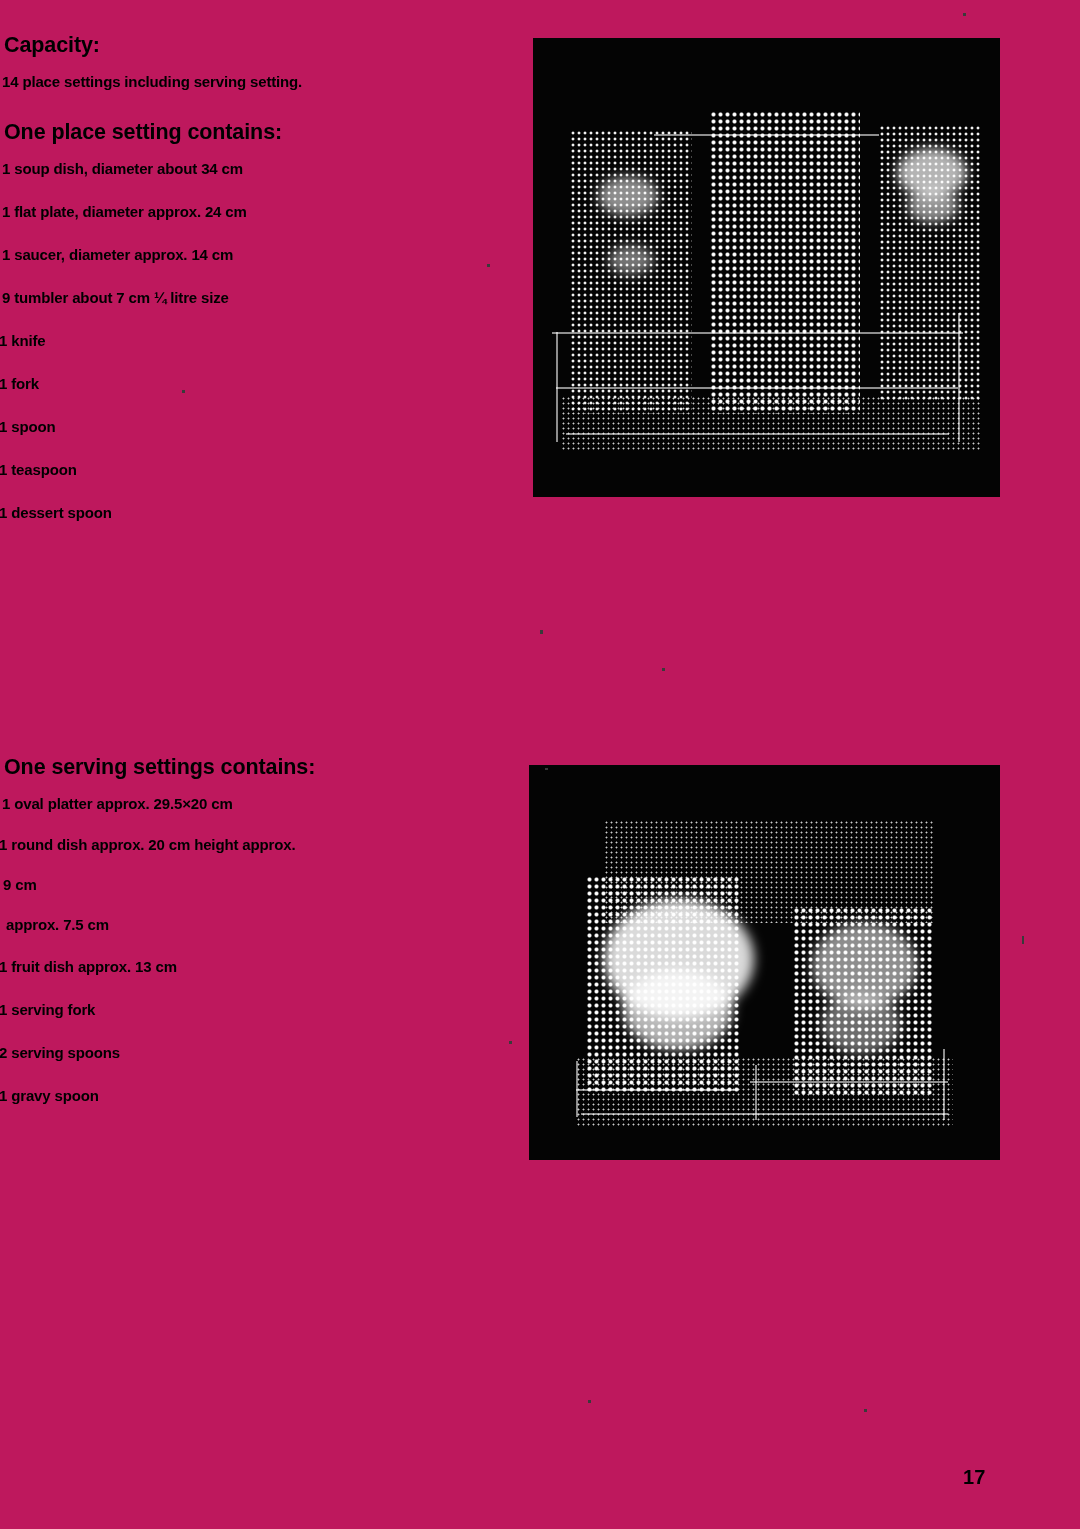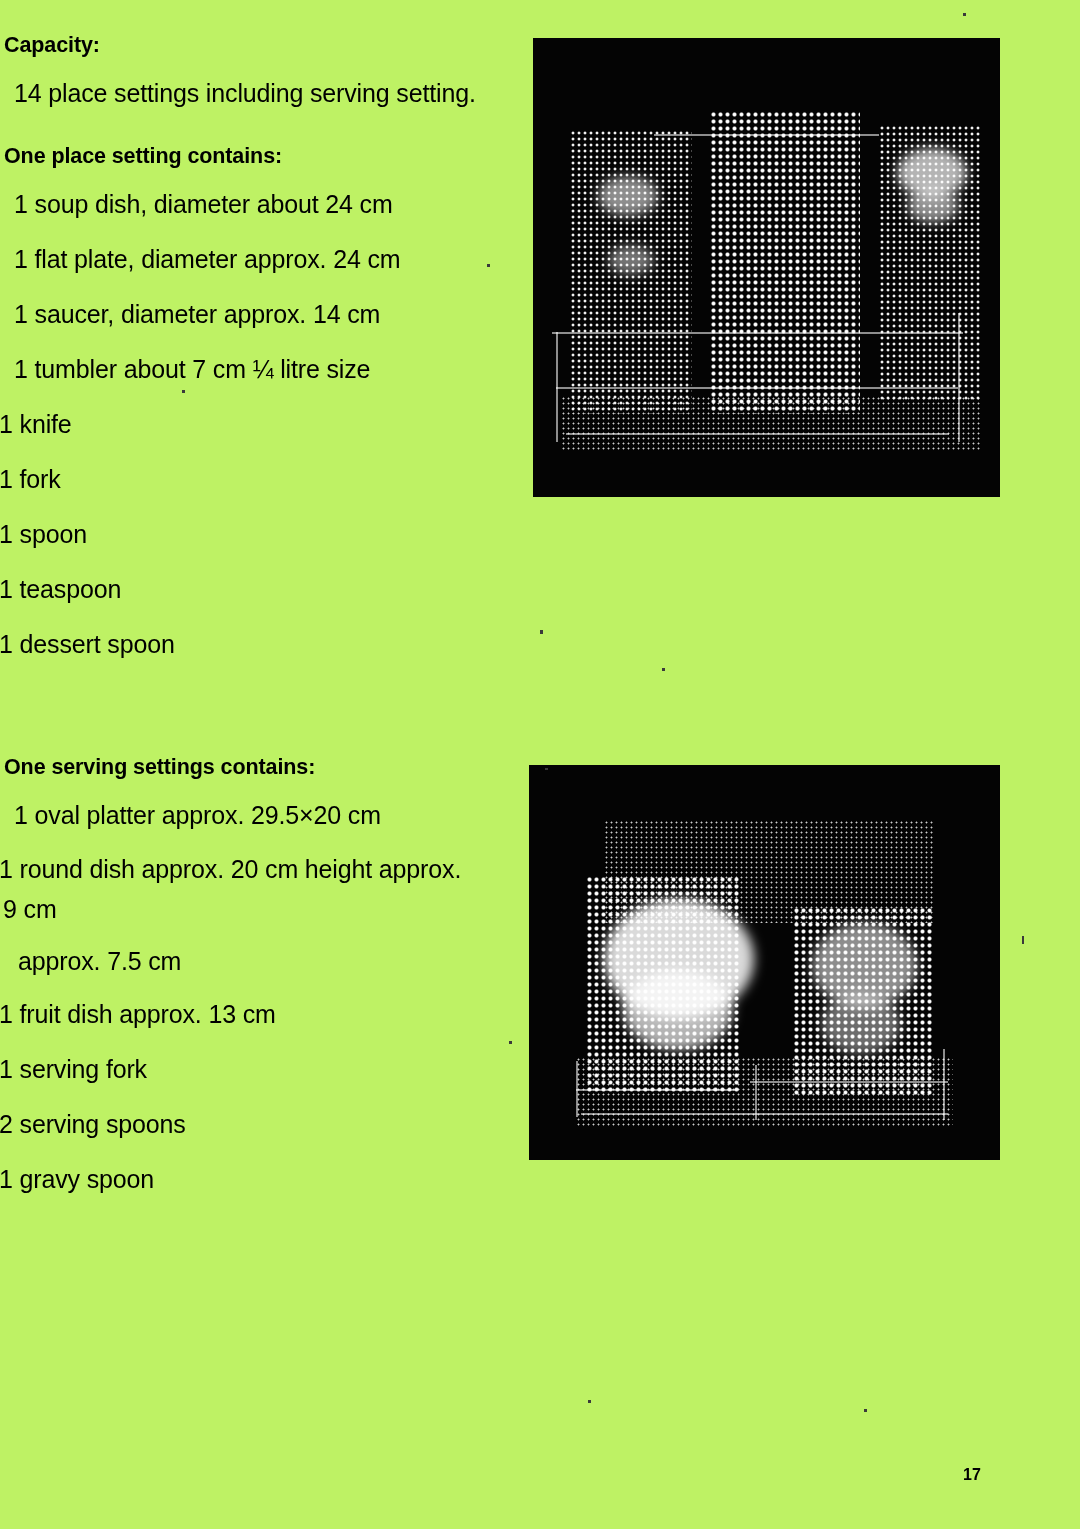--- a/index.html
+++ b/index.html
@@ -13,21 +13,21 @@
     position: relative;
     overflow: hidden;
     font-family: "Liberation Sans", sans-serif;
     color: #000000;
     -webkit-font-smoothing: none;
   }
 
   .page {
     position: absolute;
     inset: 0;
-    background: #bef264;
+    background: #be185d;
   }
 
   
   .text-col {
     position: absolute;
     left: 0;
     top: 0;
     width: 500px;
   }
 
@@ -46,26 +46,26 @@
     line-height: 30px;
     letter-spacing: -0.1px;
     padding-left: 4px;
     margin: 0;
     white-space: nowrap;
   }
 
   .subhead-gap { height: 14px; }
 
   .line {
-    font-size: 25px;
-    font-weight: normal;
+    font-size: 15px;
+    font-weight: bold;
     line-height: 43px;
     letter-spacing: -0.15px;
     padding-left: 2px;
-    margin: 12px;
+    margin: 0;
     white-space: nowrap;
   }
 
   
   .line.wrap {
     white-space: normal;
     line-height: 40px;
     padding-left: 2px;
     text-indent: 0;
   }
@@ -168,21 +168,21 @@
   #lo-rail-c  { left: 11%; top: 88%; width: 78%; height: 2px; }
   #lo-rail-d  { left: 10%; top: 75%; width: 2px; height: 14%; }
   #lo-rail-e  { left: 88%; top: 72%; width: 2px; height: 18%; }
   #lo-rail-f  { left: 48%; top: 76%; width: 2px; height: 14%; }
 
   
   .page-number {
     position: absolute;
     left: 963px;
     top: 1466px;
-    font-size: 16px;
+    font-size: 20px;
     font-weight: bold;
     letter-spacing: 0.2px;
   }
 
   
   .speck {
     position: absolute;
     background: #3a3a3a;
   }
   #speck-1 { left: 487px; top: 264px;  width: 3px; height: 3px; }
@@ -201,24 +201,24 @@
 
 <div class="page">
 
   <div class="text-col">
 
     <div class="block" id="block-capacity">
       <div class="heading">Capacity:</div>
       <div class="line">14 place settings including serving setting.</div>
       <div class="subhead-gap"></div>
       <div class="heading">One place setting contains:</div>
-      <div class="line">1 soup dish, diameter about 24 cm</div>
+      <div class="line">1 soup dish, diameter about 34 cm</div>
       <div class="line">1 flat plate, diameter approx. 24 cm</div>
       <div class="line">1 saucer, diameter approx. 14 cm</div>
-      <div class="line">1 tumbler about 7 cm ¼ litre size</div>
+      <div class="line">9 tumbler about 7 cm ¼ litre size</div>
       <div class="line clip">1 knife</div>
       <div class="line clip">1 fork</div>
       <div class="line clip">1 spoon</div>
       <div class="line clip">1 teaspoon</div>
       <div class="line clip">1 dessert spoon</div>
     </div>
 
     <div class="block" id="block-serving">
       <div class="heading">One serving settings contains:</div>
 

